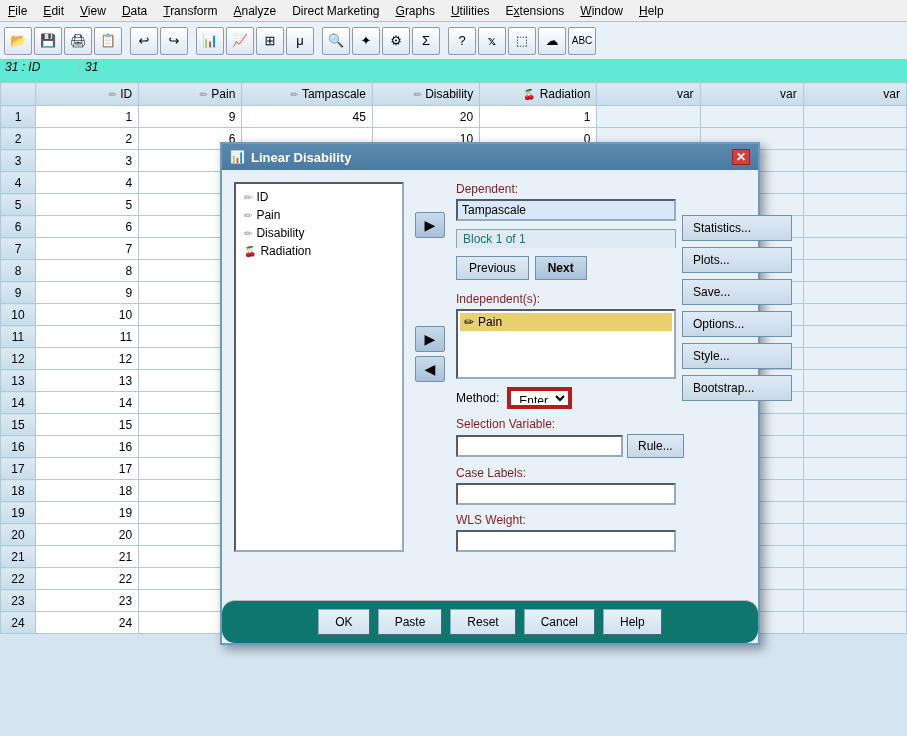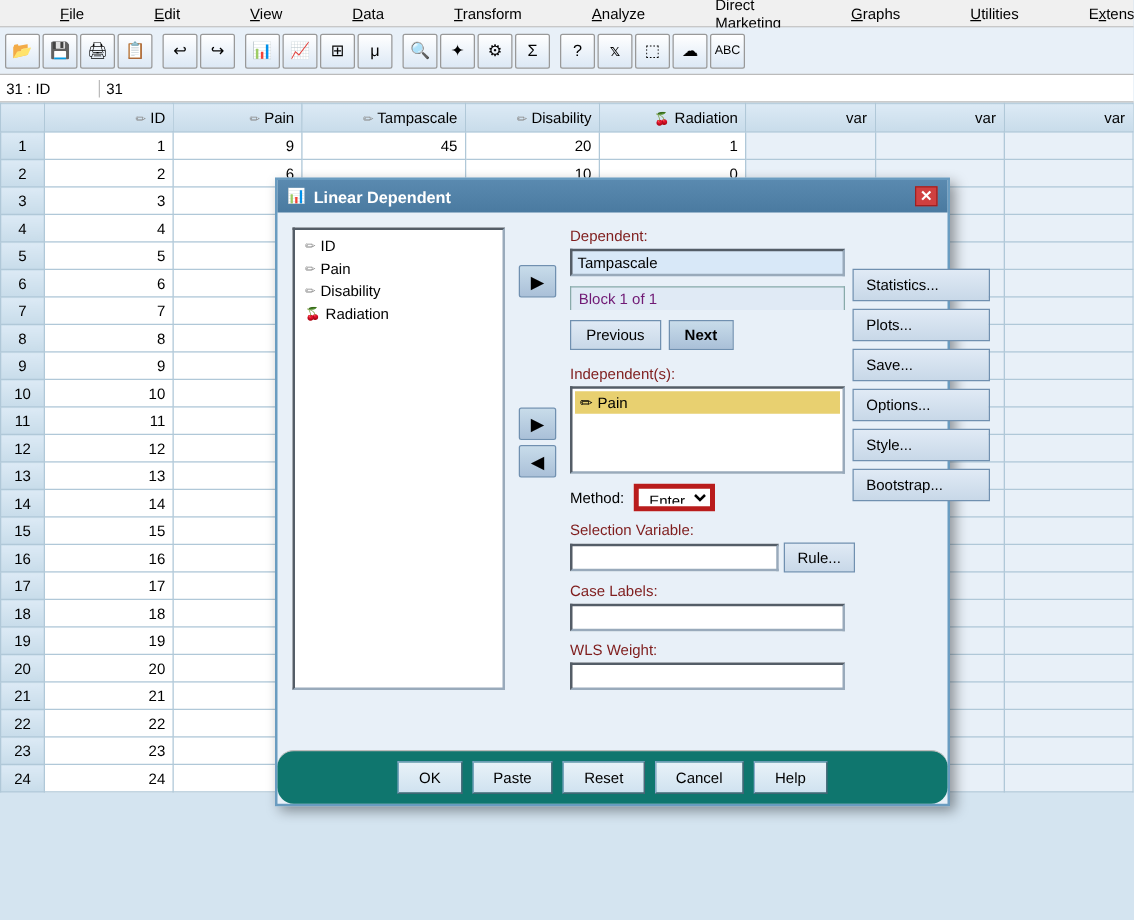--- a/index.html
+++ b/index.html
@@ -1,28 +1,28 @@
 <!DOCTYPE html>
 <html><head>
   <meta charset="utf-8">
   <style>
     * { box-sizing: border-box; margin: 0; padding: 0; }
     body { font-family: 'Segoe UI', Tahoma, Arial, sans-serif; font-size: 12px; background: #d4e4f0; overflow: hidden; }
 
     
     #menubar { background: #f0f0f0; border-bottom: 1px solid #bbb; display: flex; align-items: center; height: 22px; }
-    .menu-item { padding: 2px 8px; cursor: pointer; font-size: 12px; margin-left: 40px; }
+    .menu-item { padding: 2px 8px; cursor: pointer; font-size: 12px; }
 
     
     #toolbar { background: #e8f0f8; border-bottom: 1px solid #bbb; padding: 3px 4px; display: flex; align-items: center; gap: 2px; height: 38px; }
     .tb-btn { width: 28px; height: 28px; background: linear-gradient(to bottom, #fff, #dce8f5); border: 1px solid #999; border-radius: 2px; cursor: pointer; display: flex; align-items: center; justify-content: center; font-size: 13px; }
     .tb-sep { width: 4px; }
 
     
-    #refbar { background: #ffffff; border-bottom: 1px solid #bbb; display: flex; align-items: center; height: 22px; }
+    #refbar { background: #5eead4; border-bottom: 1px solid #bbb; display: flex; align-items: flex-start; height: 22px; font-style: italic; }
     .ref-cell { width: 80px; border-right: 1px solid #bbb; padding: 0 5px; font-size: 12px; }
     .ref-val { padding: 0 5px; font-size: 12px; }
     table.data-grid { border-collapse: collapse; width: 100%; }
     table.data-grid th, table.data-grid td { border: 1px solid #b0c8d8; font-size: 12px; }
     table.data-grid th { background: linear-gradient(to bottom, #dceaf5, #c8dcea); text-align: right; padding: 4px 6px; font-weight: normal; position: relative; }
     table.data-grid td { background: #fff; text-align: right; padding: 2px 6px; height: 22px; min-width: 70px; }
     table.data-grid td.row-header { background: linear-gradient(to bottom, #dceaf5, #c8dcea); text-align: center; width: 35px; min-width: 35px; font-weight: normal; }
     table.data-grid td.empty-cell { background: #e8f0f8; }
     .col-pencil { color: #888; font-size: 10px; }
     .col-cherry { color: #cc0000; font-size: 10px; }
@@ -45,21 +45,21 @@
 
     
     .arrow-col { grid-column: 2; display: flex; flex-direction: column; align-items: center; justify-content: flex-start; gap: 4px; padding-top: 30px; }
     .arrow-btn { width: 30px; height: 26px; background: linear-gradient(to bottom, #c8dcea, #aac0d8); border: 1px solid #7090b0; cursor: pointer; display: flex; align-items: center; justify-content: center; font-size: 14px; border-radius: 2px; }
 
     
     .right-panels { grid-column: 3; display: flex; flex-direction: column; gap: 8px; }
     .field-group { display: flex; flex-direction: column; gap: 3px; }
     .field-label { font-size: 12px; color: #7f1d1d; }
     .field-input { border: 2px inset #9ab; background: #d8e8f8; padding: 2px 4px; font-size: 12px; height: 22px; }
-    .block-label { font-size: 12px; color: #701a75; border-top: 1px solid #8aa; border-left: 1px solid #8aa; border-right: 1px solid #8aa; padding: 2px 6px; background: #e0eaf5; }
+    .block-label { font-size: 12px; color: #0f766e; border-top: 1px solid #8aa; border-left: 1px solid #8aa; border-right: 1px solid #8aa; padding: 2px 6px; background: #e0eaf5; }
     .block-nav { display: flex; gap: 6px; align-items: center; margin-bottom: 4px; }
     .nav-btn { padding: 2px 12px; background: linear-gradient(to bottom, #e0eaf5, #c8d8e8); border: 1px solid #7090b0; cursor: pointer; font-size: 12px; height: 24px; }
     .nav-btn.active { font-weight: bold; background: linear-gradient(to bottom, #c8dcea, #aac0d8); }
     .indep-box { border: 2px inset #9ab; background: white; height: 70px; }
     .indep-item { background: #e8d070; padding: 2px 4px; margin: 2px; font-size: 12px; display: flex; align-items: center; gap: 4px; }
     .method-row { display: flex; align-items: center; gap: 8px; font-size: 12px; }
     .method-select { border: 4px solid #b91c1c; background: white; padding: 2px 4px; font-size: 12px; height: 22px; cursor: pointer; }
     .sel-var-input { border: 2px inset #9ab; background: white; padding: 2px 4px; font-size: 12px; height: 22px; flex: 1; }
     .rule-btn { padding: 2px 10px; background: linear-gradient(to bottom, #e0eaf5, #c8d8e8); border: 1px solid #7090b0; cursor: pointer; font-size: 12px; height: 24px; }
 
@@ -409,21 +409,21 @@
             <td class="empty-cell"></td>
           </tr>
         </tbody>
     </table>
 
     <div id="dialog-overlay">
       <div id="dialog">
 
         <div id="dialog-titlebar">
           <span class="title-icon">📊</span>
-          <span class="title-text">Linear Dependent</span>
+          <span class="title-text">Linear Disability</span>
           <div class="dialog-close-btn">✕</div>
         </div>
 
         <div id="dialog-body">
 
           <div class="var-list-box">
             <div class="var-list-item">
               <span class="var-icon-pencil">✏</span>
               <span>ID</span>
             </div>

